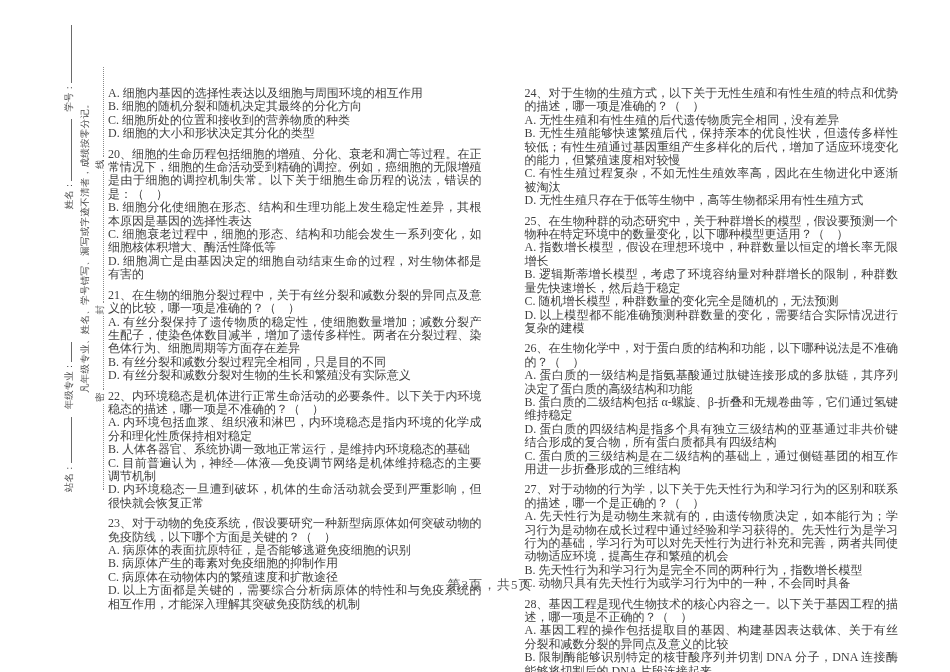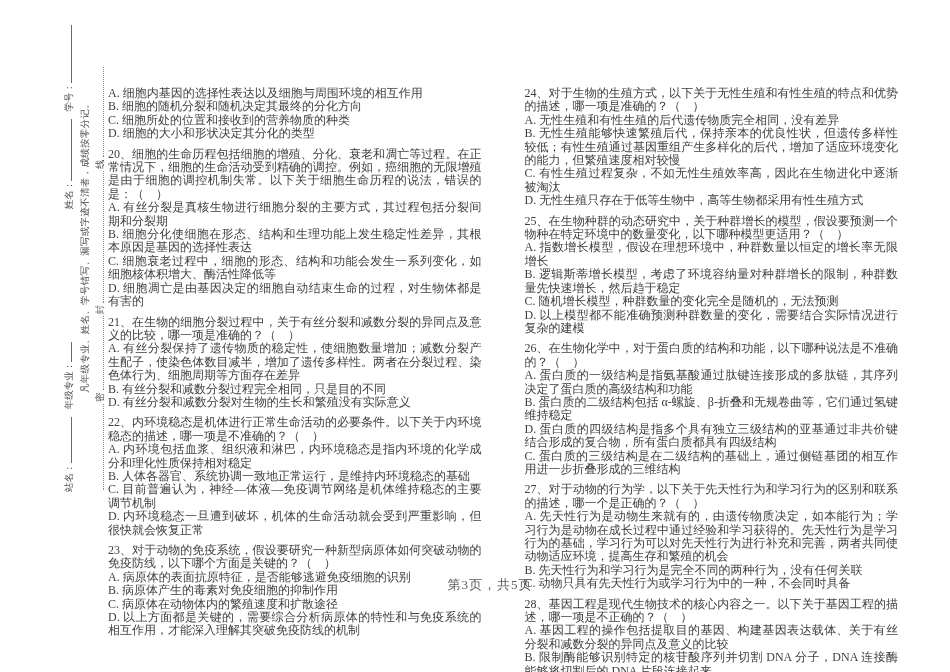--- a/index.html
+++ b/index.html
@@ -70,21 +70,20 @@
 
       <div class="qblock">
         <div class="line opt">A. 细胞内基因的选择性表达以及细胞与周围环境的相互作用</div>
         <div class="line opt">B. 细胞的随机分裂和随机决定其最终的分化方向</div>
         <div class="line opt">C. 细胞所处的位置和接收到的营养物质的种类</div>
         <div class="line opt">D. 细胞的大小和形状决定其分化的类型</div>
       </div>
 
       <div class="qblock">
         <div class="line stem">20、细胞的生命历程包括细胞的增殖、分化、衰老和凋亡等过程。在正常情况下，细胞的生命活动受到精确的调控。例如，癌细胞的无限增殖是由于细胞的调控机制失常。以下关于细胞生命历程的说法，错误的是：（　）</div>
-        <div class="line opt">A. 有丝分裂是真核生物进行细胞分裂的主要方式，其过程包括分裂间期和分裂期</div>
         <div class="line opt">B. 细胞分化使细胞在形态、结构和生理功能上发生稳定性差异，其根本原因是基因的选择性表达</div>
         <div class="line opt">C. 细胞衰老过程中，细胞的形态、结构和功能会发生一系列变化，如细胞核体积增大、酶活性降低等</div>
         <div class="line opt">D. 细胞凋亡是由基因决定的细胞自动结束生命的过程，对生物体都是有害的</div>
       </div>
 
       <div class="qblock">
         <div class="line stem">21、在生物的细胞分裂过程中，关于有丝分裂和减数分裂的异同点及意义的比较，哪一项是准确的？（　）</div>
         <div class="line opt">A. 有丝分裂保持了遗传物质的稳定性，使细胞数量增加；减数分裂产生配子，使染色体数目减半，增加了遗传多样性。两者在分裂过程、染色体行为、细胞周期等方面存在差异</div>
         <div class="line opt">B. 有丝分裂和减数分裂过程完全相同，只是目的不同</div>
         <div class="line opt">D. 有丝分裂和减数分裂对生物的生长和繁殖没有实际意义</div>
@@ -130,21 +129,21 @@
         <div class="line stem">26、在生物化学中，对于蛋白质的结构和功能，以下哪种说法是不准确的？（　）</div>
         <div class="line opt">A. 蛋白质的一级结构是指氨基酸通过肽键连接形成的多肽链，其序列决定了蛋白质的高级结构和功能</div>
         <div class="line opt">B. 蛋白质的二级结构包括 α-螺旋、β-折叠和无规卷曲等，它们通过氢键维持稳定</div>
         <div class="line opt">D. 蛋白质的四级结构是指多个具有独立三级结构的亚基通过非共价键结合形成的复合物，所有蛋白质都具有四级结构</div>
         <div class="line opt">C. 蛋白质的三级结构是在二级结构的基础上，通过侧链基团的相互作用进一步折叠形成的三维结构</div>
       </div>
 
       <div class="qblock">
         <div class="line stem">27、对于动物的行为学，以下关于先天性行为和学习行为的区别和联系的描述，哪一个是正确的？（　）</div>
         <div class="line opt">A. 先天性行为是动物生来就有的，由遗传物质决定，如本能行为；学习行为是动物在成长过程中通过经验和学习获得的。先天性行为是学习行为的基础，学习行为可以对先天性行为进行补充和完善，两者共同使动物适应环境，提高生存和繁殖的机会</div>
-        <div class="line opt">B. 先天性行为和学习行为是完全不同的两种行为，没有任何关联</div>
+        <div class="line opt">B. 先天性行为和学习行为是完全不同的两种行为，指数增长模型</div>
         <div class="line opt">C. 动物只具有先天性行为或学习行为中的一种，不会同时具备</div>
       </div>
 
       <div class="qblock">
         <div class="line stem">28、基因工程是现代生物技术的核心内容之一。以下关于基因工程的描述，哪一项是不正确的？（　）</div>
         <div class="line opt">A. 基因工程的操作包括提取目的基因、构建基因表达载体、关于有丝分裂和减数分裂的异同点及意义的比较</div>
         <div class="line opt">B. 限制酶能够识别特定的核苷酸序列并切割 DNA 分子，DNA 连接酶能够将切割后的 DNA 片段连接起来</div>
       </div>
 
     </div>

